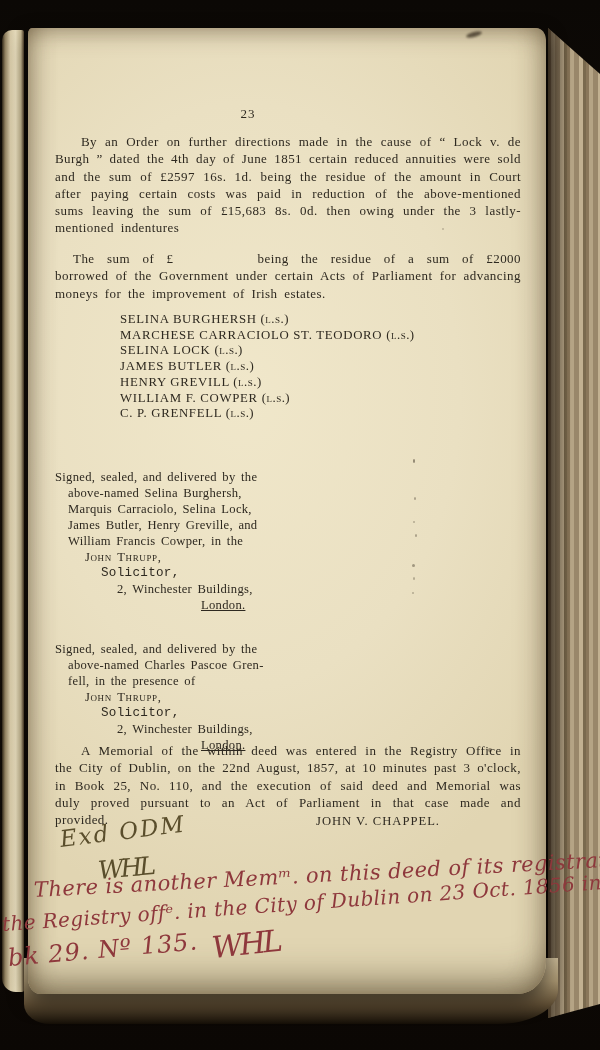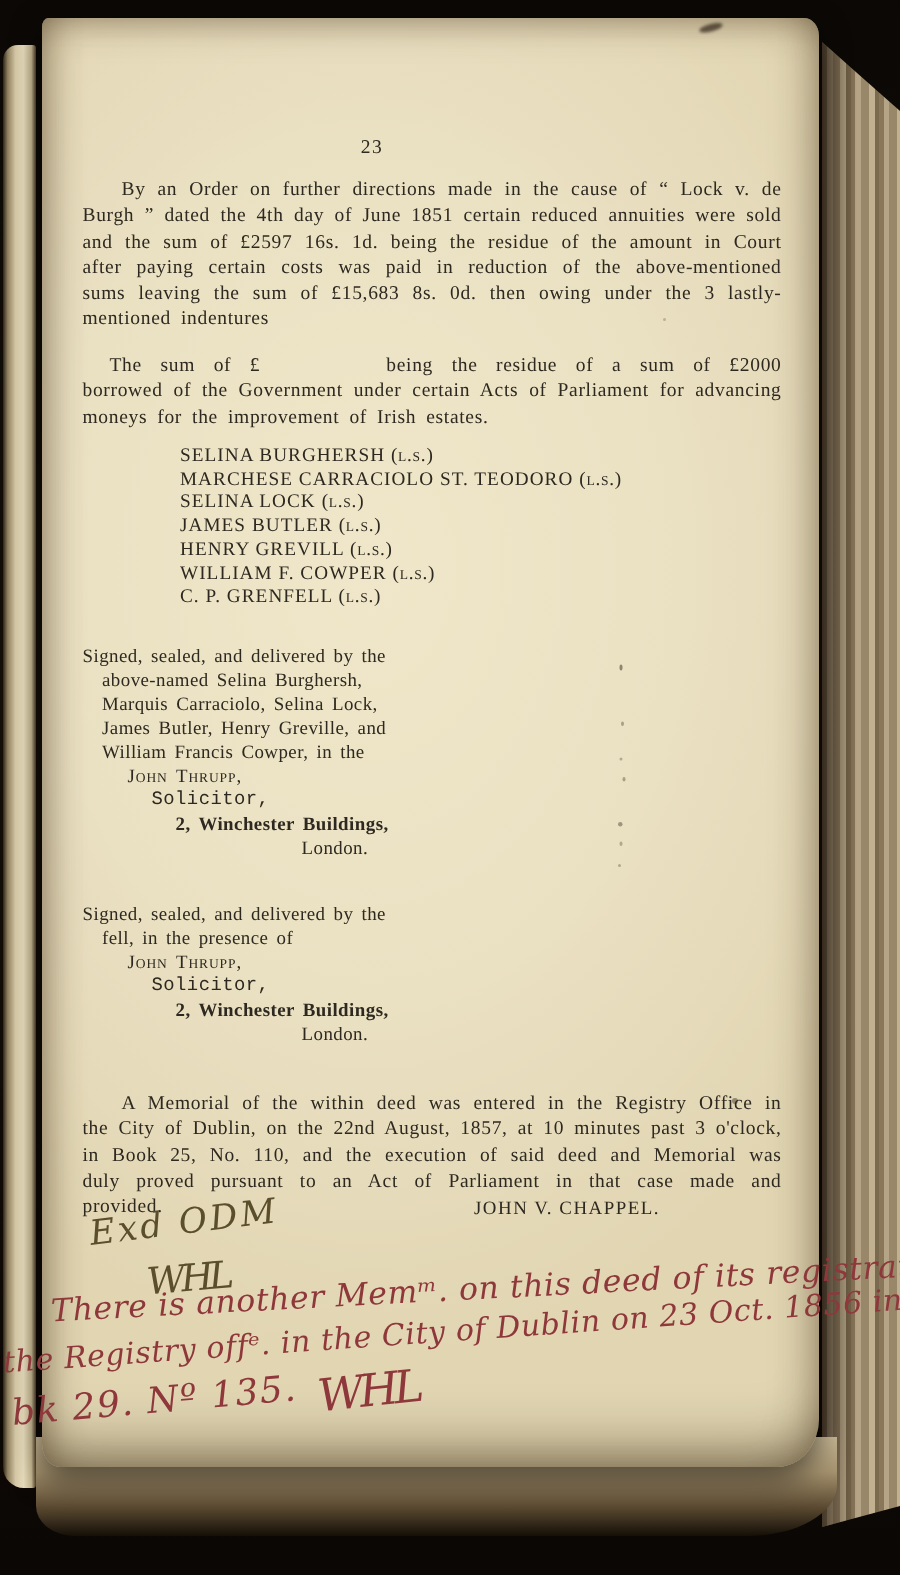--- a/index.html
+++ b/index.html
@@ -23,21 +23,21 @@
     clip-path:polygon(0 12px,100% 58px,100% calc(100% - 14px),0 100%);
   }
   
   .bottom-edge{
     position:absolute;left:24px;top:958px;width:534px;height:66px;
     background:linear-gradient(180deg,#c9b996 0%,#a6936f 35%,#5d4c33 70%,#150f07 100%);
     border-radius:0 0 60px 26px / 0 0 34px 20px;
   }
   
   .page{
-    position:absolute;left:28px;top:12px;width:518px;height:966px;
+    position:absolute;left:28px;top:28px;width:518px;height:966px;
     background:radial-gradient(ellipse 75% 55% at 42% 38%,#f0e7ca 0%,#eae0c2 55%,#e1d5b2 100%);
     border-radius:4px 10px 28px 12px / 6px 12px 32px 16px;
     box-shadow:
       inset 14px 0 26px -12px rgba(70,50,25,.45),
       inset -16px 0 30px -14px rgba(70,50,25,.40),
       inset 0 16px 26px -14px rgba(70,50,25,.35),
       inset 0 -28px 36px -16px rgba(60,45,22,.50),
       0 8px 20px rgba(0,0,0,.55);
   }
   .content{position:absolute;inset:0;color:#2e2920;}
@@ -45,29 +45,29 @@
   .para{
     position:absolute;left:27px;width:466px;margin:0;text-align:justify;
     font-size:13px;line-height:17.3px;letter-spacing:.45px;word-spacing:3px;
   }
   .p1{top:105px;text-indent:26px;}
   .p2{top:222px;text-indent:18px;}
   .blank{display:inline-block;width:84px;}
   .memorial{top:714px;text-indent:26px;}
   .sigs{position:absolute;left:92px;top:284px;font-weight:normal;font-size:12.8px;line-height:15.7px;letter-spacing:.7px;}
   .seal{font-variant:small-caps;text-transform:lowercase;letter-spacing:.5px;}
-  .attest{position:absolute;left:27px;width:330px;font-size:12.6px;line-height:16px;letter-spacing:.3px;word-spacing:2px;}
+  .attest{position:absolute;left:27px;width:330px;font-size:12.6px;line-height:16px;letter-spacing:.3px;word-spacing:2px;margin-top:24px;}
   .attest1{top:417px;}
   .attest2{top:589px;}
   .al{white-space:nowrap;}
   .al.i1{margin-left:13px;}
   .al.w1{margin-left:30px;font-variant:small-caps;letter-spacing:.6px;}
   .al.w2{margin-left:46px;font-family:Liberation Mono, monospace;}
-  .al.w3{margin-left:62px;font-weight:bold;}
-  .al.w4{margin-left:146px;}
+  .al.w3{margin-left:62px;}
+  .al.w4{margin-left:146px;text-decoration:underline;}
   .chappel{position:absolute;left:260px;top:786px;font-size:12.6px;letter-spacing:1px;margin-left:28px;}
   
   .hand{position:absolute;font-family:"DejaVu Serif",serif;font-style:italic;white-space:nowrap;transform-origin:left center;}
   .hand.dark{color:#5a4e2c;}
   .hand.red{color:#8e383c;}
   .hand.mono{letter-spacing:-3px;}
   #h-exd{left:32px;top:798px;font-size:23px;letter-spacing:2px;transform:rotate(-7deg);}
   #h-whl1{left:70px;top:828px;font-size:25px;transform:rotate(-5deg);}
   #h-note1{left:6px;top:850px;font-size:21px;letter-spacing:.4px;transform:rotate(-3deg);}
   #h-note2{left:-26px;top:884px;font-size:20px;letter-spacing:.4px;transform:rotate(-4deg);}
@@ -112,20 +112,21 @@
         <div class="al i1">James Butler, Henry Greville, and</div>
         <div class="al i1">William Francis Cowper, in the</div>
         <div class="al w1">John Thrupp,</div>
         <div class="al w2">Solicitor,</div>
         <div class="al w3">2, Winchester Buildings,</div>
         <div class="al w4">London.</div>
       </div>
 
       <div class="attest attest2">
         <div class="al i0">Signed, sealed, and delivered by the</div>
+        <div class="al i1">above-named Charles Pascoe Gren-</div>
         <div class="al i1">fell, in the presence of</div>
         <div class="al w1">John Thrupp,</div>
         <div class="al w2">Solicitor,</div>
         <div class="al w3">2, Winchester Buildings,</div>
         <div class="al w4">London.</div>
       </div>
 
       <p class="para memorial">A Memorial of the within deed was entered in the Registry Office in the City of Dublin, on the 22nd August, 1857, at 10 minutes past 3 o'clock, in Book 25, No. 110, and the execution of said deed and Memorial was duly proved pursuant to an Act of Parliament in that case made and provided.</p>
 
       <div class="chappel">JOHN V. CHAPPEL.</div>

